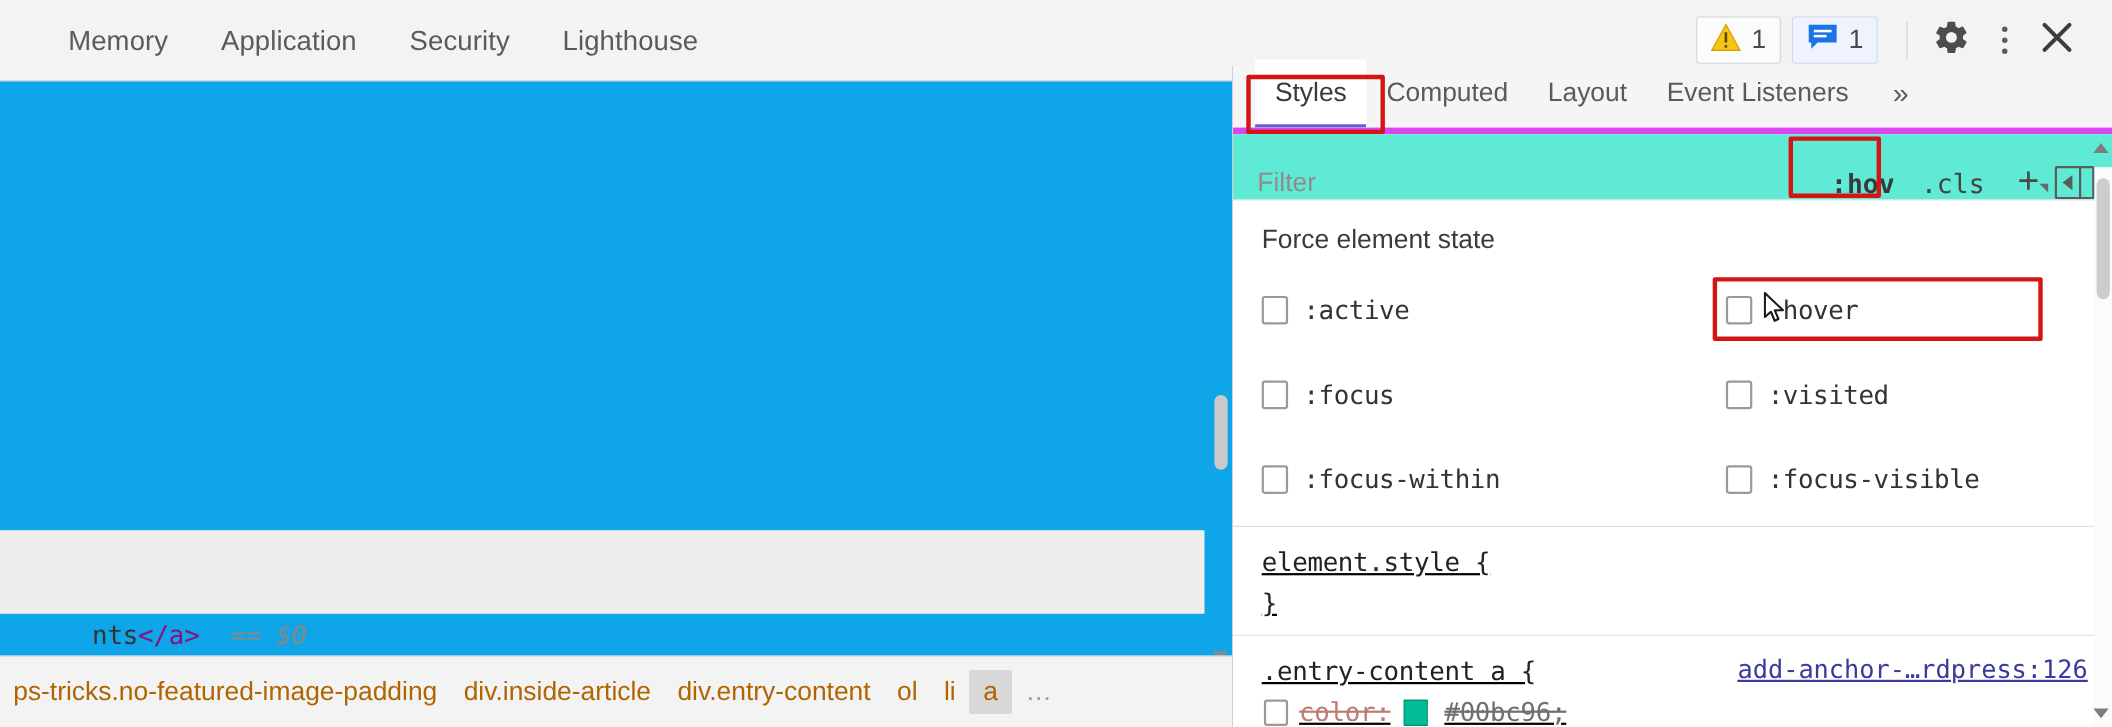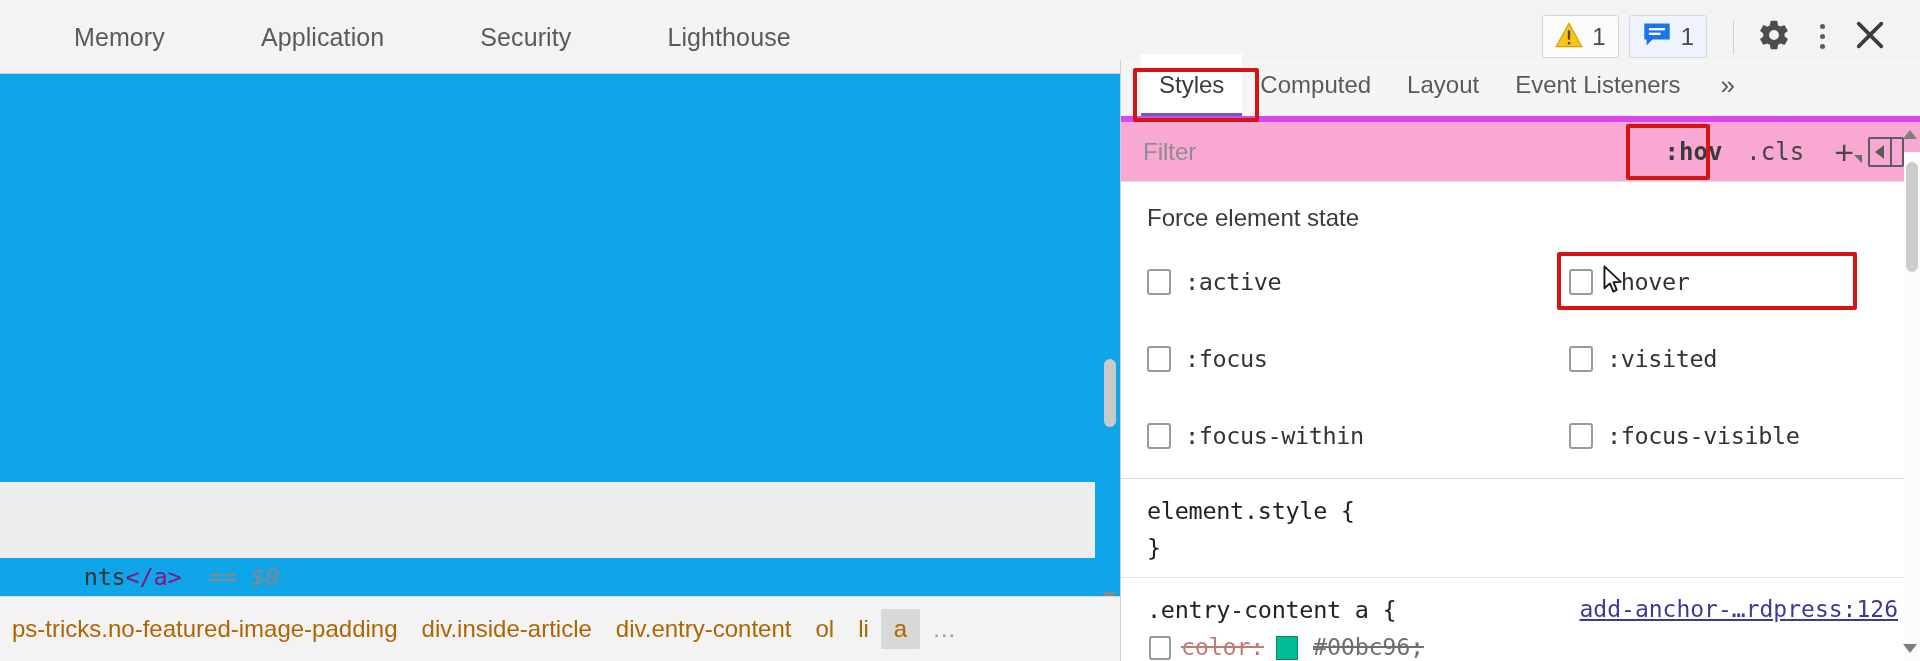--- a/index.html
+++ b/index.html
@@ -12,21 +12,21 @@
   }
   #root { position: relative; width: 1920px; height: 661px; }
 
   
   .toolbar {
     position: absolute; left: 0; top: 0; width: 1920px; height: 74px;
     background: #f3f3f3;
     border-bottom: 1px solid #cdcdcd;
     display: flex; align-items: center;
   }
-  .toolbar .tabs { display: flex; align-items: center; height: 100%; padding-left: 50px; gap: 48px; }
+  .toolbar .tabs { display: flex; align-items: center; height: 100%; padding-left: 38px; }
   .toolbar .tab {
     font-size: 25px; color: #5a5a5a; letter-spacing: .1px;
     padding: 0 24px; line-height: 74px; white-space: nowrap;
     font-family: "Liberation Sans", sans-serif;
   }
   .toolbar .spacer { flex: 1 1 auto; }
   .toolbar .right { display: flex; align-items: center; padding-right: 26px; gap: 0; }
 
   .counter {
     display: flex; align-items: center; gap: 9px;
@@ -102,23 +102,23 @@
   }
   .s-tab {
     font-size: 24px; color: #5a5a5a; padding: 0 18px; line-height: 62px; white-space: nowrap;
   }
   .s-tab.active { color: #3a3a3a; background: #ffffff; box-shadow: inset 0 -3px 0 #6b5bd2; }
   .s-tab.chev { font-size: 26px; color: #5a5a5a; padding-left: 22px; }
 
   .hl-box { position: absolute; border: 4px solid #d41515; border-radius: 2px; pointer-events: none; }
 
   .filter-row {
-    position: relative; height: 60px; background: #f9a8d4;
+    position: relative; height: 60px; background: #5eead4;
     border-bottom: 1px solid #e0e0e0;
-    display: flex; align-items: center;
+    display: flex; align-items: flex-end;
   }
   .filter-input {
     flex: 1 1 auto; border: none; outline: none; background: transparent;
     font-size: 24px; color: #3a3a3a; padding-left: 22px;
     font-family: "Liberation Sans", sans-serif;
   }
   .filter-input::placeholder { color: #8d8d8d; }
   .fbtn {
     font-family: "DejaVu Sans Mono", monospace;
     font-size: 24px; color: #3a3a3a; font-weight: bold;
@@ -159,21 +159,21 @@
   .state-label {
     font-family: "DejaVu Sans Mono", monospace;
     font-size: 23.5px; color: #333333; letter-spacing: -.4px; white-space: nowrap;
   }
   .cursor-arrow {
     position: absolute; left: 34px; top: 3px; width: 0; height: 0; z-index: 4;
   }
 
   .rules {
     position: absolute; left: 0; right: 0; top: 418px; bottom: 0;
-    border-top: 1px solid #dcdcdc; background: #ffffff; overflow: hidden;
+    border-top: 1px solid #dcdcdc; background: #ffffff; overflow: hidden; text-decoration: underline;
   }
   .rule-block { padding: 14px 0 10px 26px; position: relative; }
   .rule-block + .rule-block { border-top: 1px solid #e2e2e2; }
   .css-mono {
     font-family: "DejaVu Sans Mono", monospace;
     font-size: 23.5px; letter-spacing: -.3px; white-space: pre; line-height: 37px;
   }
   .sel { color: #222222; }
   .prop-dis { color: #bf7b76; text-decoration: line-through; }
   .val-dis { color: #6f6f6f; text-decoration: line-through; }

